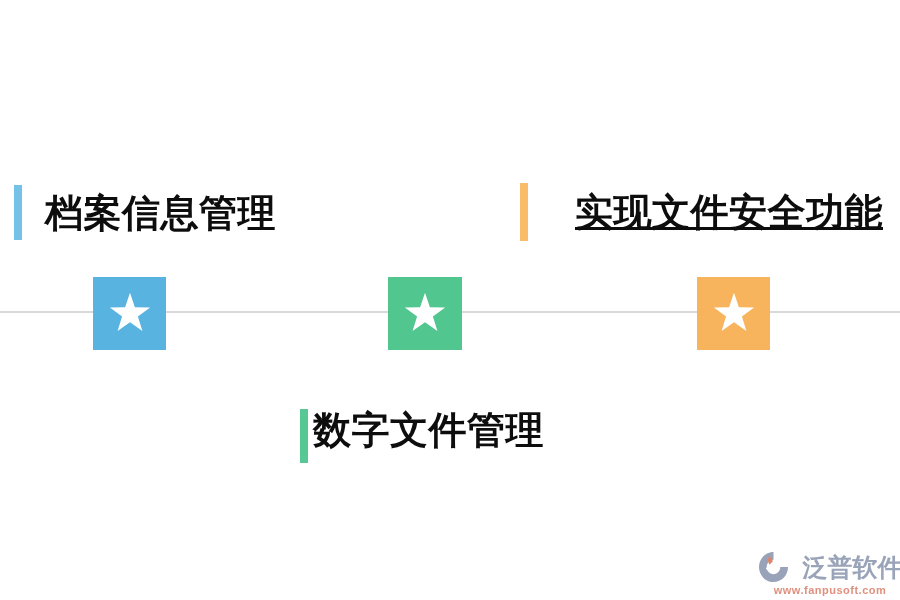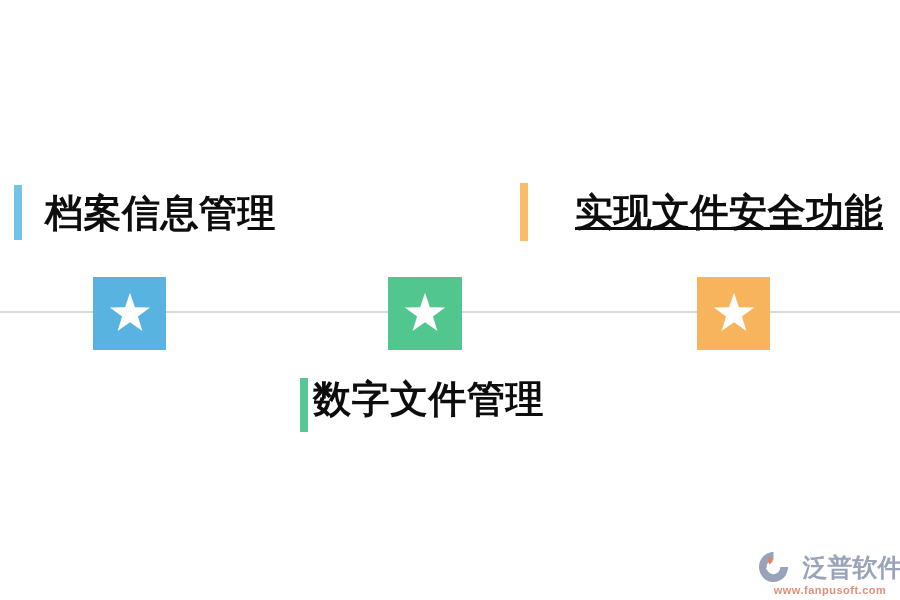--- a/index.html
+++ b/index.html
@@ -47,21 +47,21 @@
     font-size: 38px;
     color: #0d0d0d;
     letter-spacing: 0.5px;
     white-space: nowrap;
     line-height: 1;
   }
   #label-1 { left: 14px; top: 185px; height: 55px; }
   #label-1 .label-text { margin-left: 23px; }
   #label-2 { left: 520px; top: 183px; height: 58px; }
   #label-2 .label-text { margin-left: 47px; text-decoration: underline; }
-  #label-3 { left: 300px; top: 378px; height: 54px; align-items: flex-start; justify-content: center; }
+  #label-3 { left: 300px; top: 409px; height: 54px; align-items: flex-start; justify-content: center; }
   #label-3 .label-text { margin-left: 5px; margin-top: 1px; line-height: 40px; }
 
   
   .brand-logo {
     position: absolute;
     right: 4px;
     bottom: 4px;
     width: 132px;
     display: flex;
     flex-direction: column;

